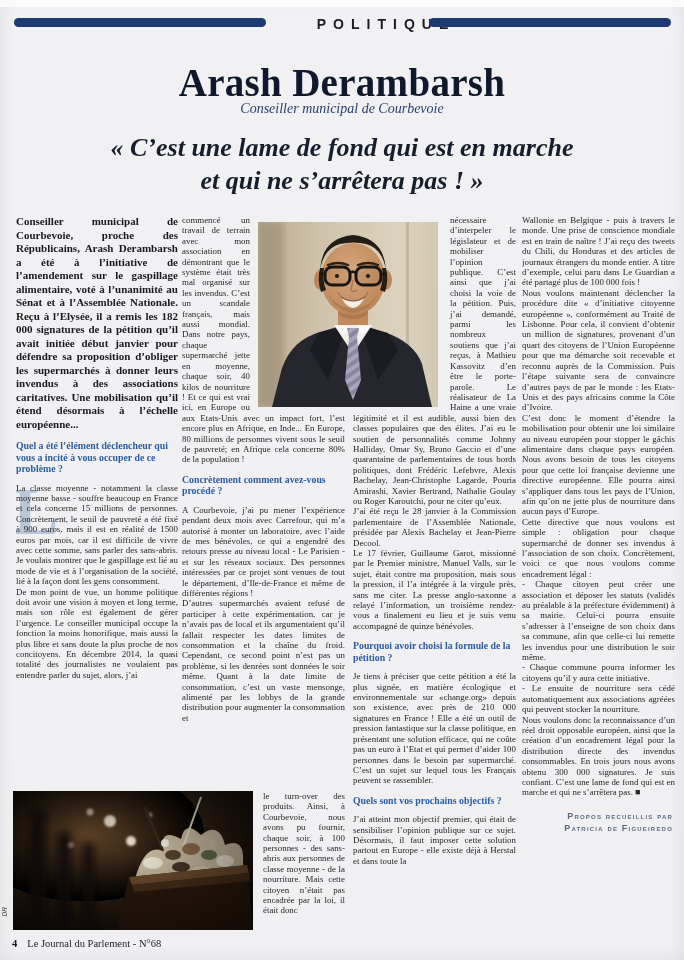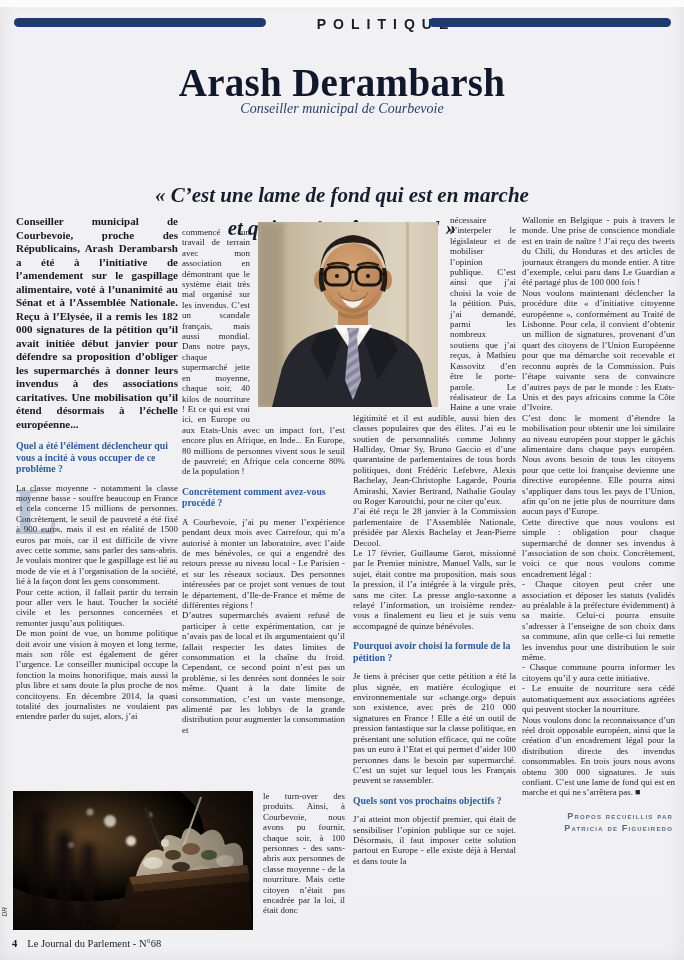--- a/index.html
+++ b/index.html
@@ -16,29 +16,29 @@
   .kicker-bar.left{left:14px;width:252px;}
   .kicker-bar.right{left:429px;width:242px;}
   .kicker-text{position:absolute;left:0;top:0;width:684px;text-align:center;
     font-family:"Liberation Sans",sans-serif;font-size:14px;font-weight:600;
     letter-spacing:7px;color:#1c1c1e;padding-left:44px;}
   .title{position:absolute;left:0;top:60px;width:684px;text-align:center;
     font-size:39px;font-weight:bold;color:#10182b;letter-spacing:.3px;}
   .subtitle{position:absolute;left:0;top:101px;width:684px;text-align:center;
     font-size:14px;font-style:italic;color:#27406e;}
   .quote{position:absolute;left:0;top:131px;width:684px;text-align:center;
-    font-size:21px;line-height:33px;font-weight:bold;font-style:italic;color:#161e2c;margin-top:48px;}
+    font-size:26px;line-height:33px;font-weight:bold;font-style:italic;color:#161e2c;}
   
   .col{position:absolute;overflow:hidden;text-align:justify;color:#262626;}
   .body-text{margin:0;font-size:8.9px;line-height:10.4px;}
   .intro{margin:0;font-size:11px;line-height:13.5px;font-weight:bold;color:#1a1a1c;}
   .question{margin:9px 0 8px 0;font-size:9.8px;line-height:11.5px;font-weight:bold;
     color:#2b5d9f;text-align:left;}
   .col1{left:16px;top:215px;width:162px;height:573px;}
-  .col2-upper{left:182px;top:215px;width:163px;height:574px;margin-top:12px;}
+  .col2-upper{left:182px;top:215px;width:163px;height:574px;}
   .col2-lower{left:182px;top:791px;width:163px;height:144px;}
   .col3{left:353px;top:215px;width:163px;height:720px;}
   .col4{left:522px;top:215px;width:153px;height:720px;}
   .spacer-r{float:right;width:90px;height:194px;margin-left:5px;}
   .spacer-l{float:left;width:92px;height:194px;margin-right:5px;}
   .spacer-photo-l{float:left;width:76px;height:144px;margin-right:5px;}
   .has-dropcap{position:relative;}
   .dropcap-bg{position:absolute;left:-3px;top:-6px;z-index:0;
     font-size:68px;line-height:68px;font-weight:bold;color:#b9c6d9;}
   .over-dropcap{position:relative;z-index:1;}
@@ -73,21 +73,20 @@
     <div>« C’est une lame de fond qui est en marche</div>
     <div>et qui ne s’arrêtera pas ! »</div>
   </div>
 
   <div class="col col1">
     <p class="intro">Conseiller municipal de Courbevoie, proche des Républicains, Arash Derambarsh a été à l’initiative de l’amendement sur le gaspillage alimentaire, voté à l’unanimité au Sénat et à l’Assemblée Nationale. Reçu à l’Elysée, il a remis les 182 000 signatures de la pétition qu’il avait initiée début janvier pour défendre sa proposition d’obliger les supermarchés à donner leurs invendus à des associations caritatives. Une mobilisation qu’il étend désormais à l’échelle européenne...</p>
     <p class="question">Quel a été l’élément déclencheur qui vous a incité à vous occuper de ce problème ?</p>
     <div class="has-dropcap">
       <span class="dropcap-bg">L</span>
       <p class="body-text over-dropcap">La classe moyenne - notamment la classe moyenne basse - souffre beaucoup en France et cela concerne 15 millions de personnes. Concrètement, le seuil de pauvreté a été fixé à 900 euros, mais il est en réalité de 1500 euros par mois, car il est difficile de vivre avec cette somme, sans parler des sans-abris. Je voulais montrer que le gaspillage est lié au mode de vie et à l’organisation de la société, lié à la façon dont les gens consomment.</p>
-      <p class="body-text over-dropcap">Pour cette action, il fallait partir du terrain pour aller vers le haut. Toucher la société civile et les personnes concernées et remonter jusqu’aux politiques.</p>
       <p class="body-text over-dropcap">De mon point de vue, un homme politique doit avoir une vision à moyen et long terme, mais son rôle est également de gérer l’urgence. Le conseiller municipal occupe la fonction la moins honorifique, mais aussi la plus libre et sans doute la plus proche de nos concitoyens. En décembre 2014, la quasi totalité des journalistes ne voulaient pas entendre parler du sujet, alors, j’ai</p>
     </div>
   </div>
 
   <div class="col col2-upper">
     <div class="spacer-r"></div>
     <p class="body-text">commencé un travail de terrain avec mon association en démontrant que le système était très mal organisé sur les invendus. C’est un scandale français, mais aussi mondial. Dans notre pays, chaque supermarché jette en moyenne, chaque soir, 40 kilos de nourriture ! Et ce qui est vrai ici, en Europe ou aux Etats-Unis avec un impact fort, l’est encore plus en Afrique, en Inde... En Europe, 80 millions de personnes vivent sous le seuil de pauvreté; en Afrique cela concerne 80% de la population !</p>
     <p class="question">Concrètement comment avez-vous procédé ?</p>
     <p class="body-text">A Courbevoie, j’ai pu mener l’expérience pendant deux mois avec Carrefour, qui m’a autorisé à monter un laboratoire, avec l’aide de mes bénévoles, ce qui a engendré des retours presse au niveau local - Le Parisien - et sur les réseaux sociaux. Des personnes intéressées par ce projet sont venues de tout le département, d’Ile-de-France et même de différentes régions !</p>
     <p class="body-text">D’autres supermarchés avaient refusé de participer à cette expérimentation, car je n’avais pas de local et ils argumentaient qu’il fallait respecter les dates limites de consommation et la chaîne du froid. Cependant, ce second point n’est pas un problème, si les denrées sont données le soir même. Quant à la date limite de consommation, c’est un vaste mensonge, alimenté par les lobbys de la grande distribution pour augmenter la consommation et</p>

